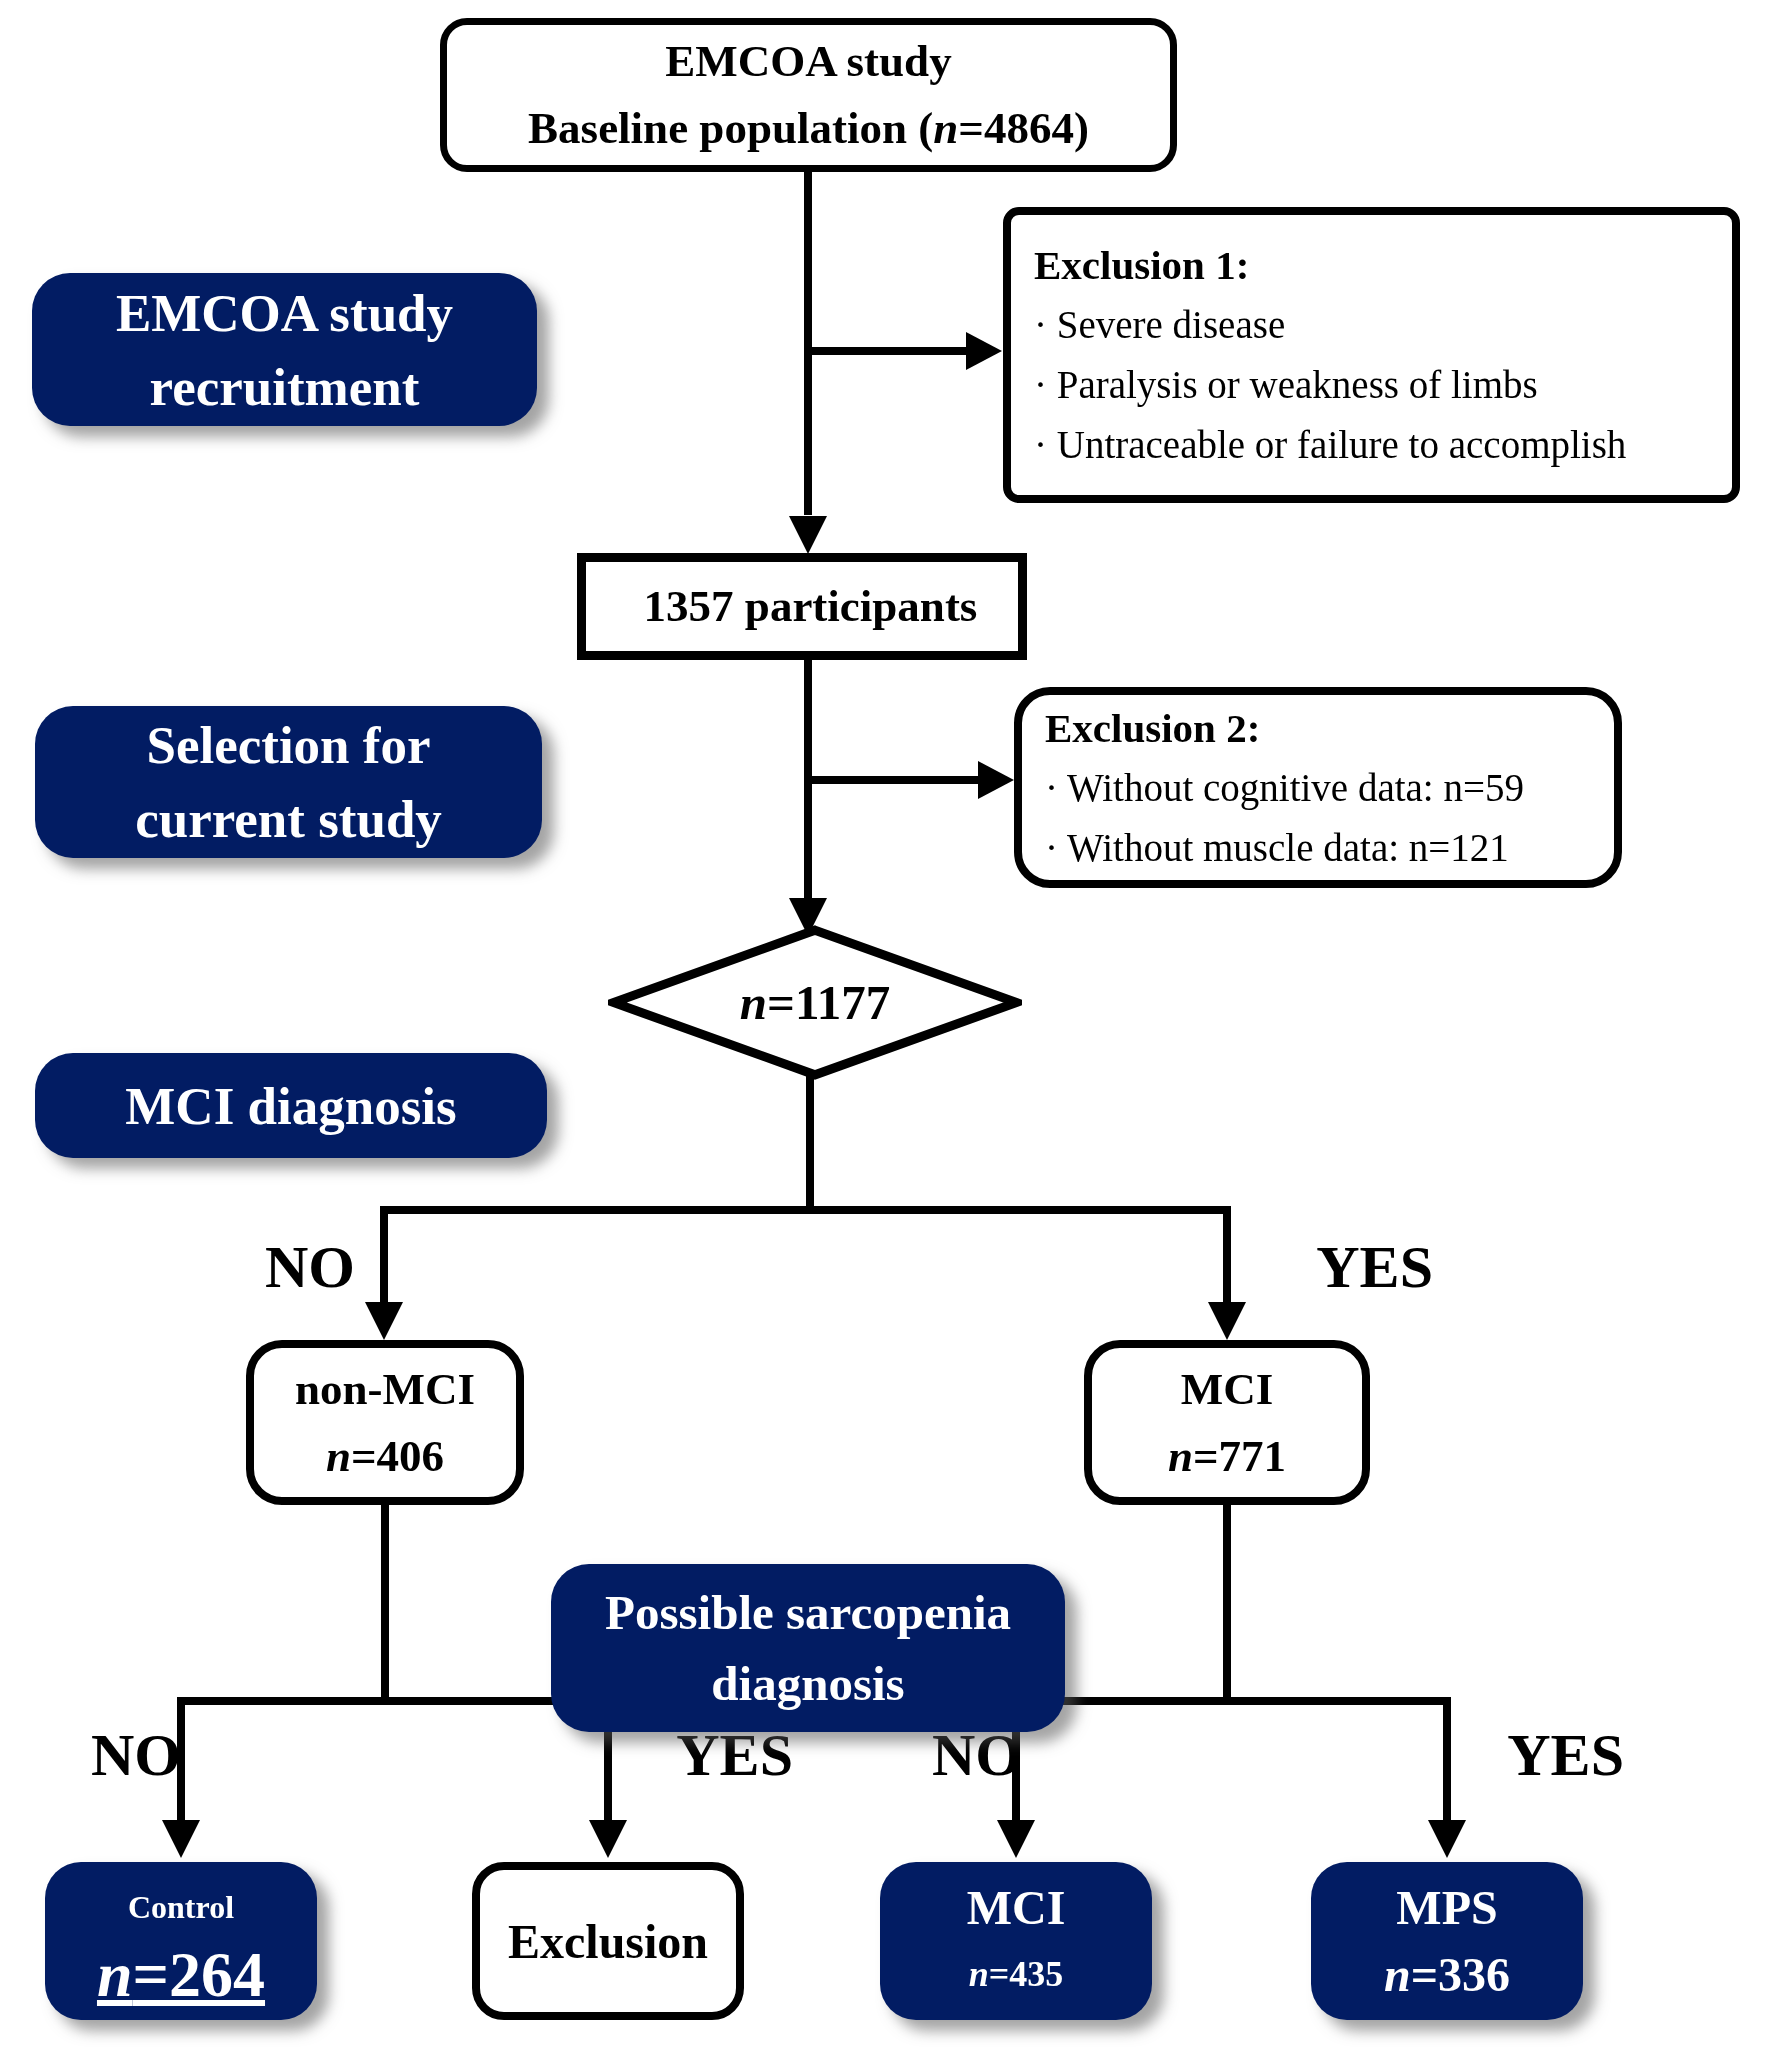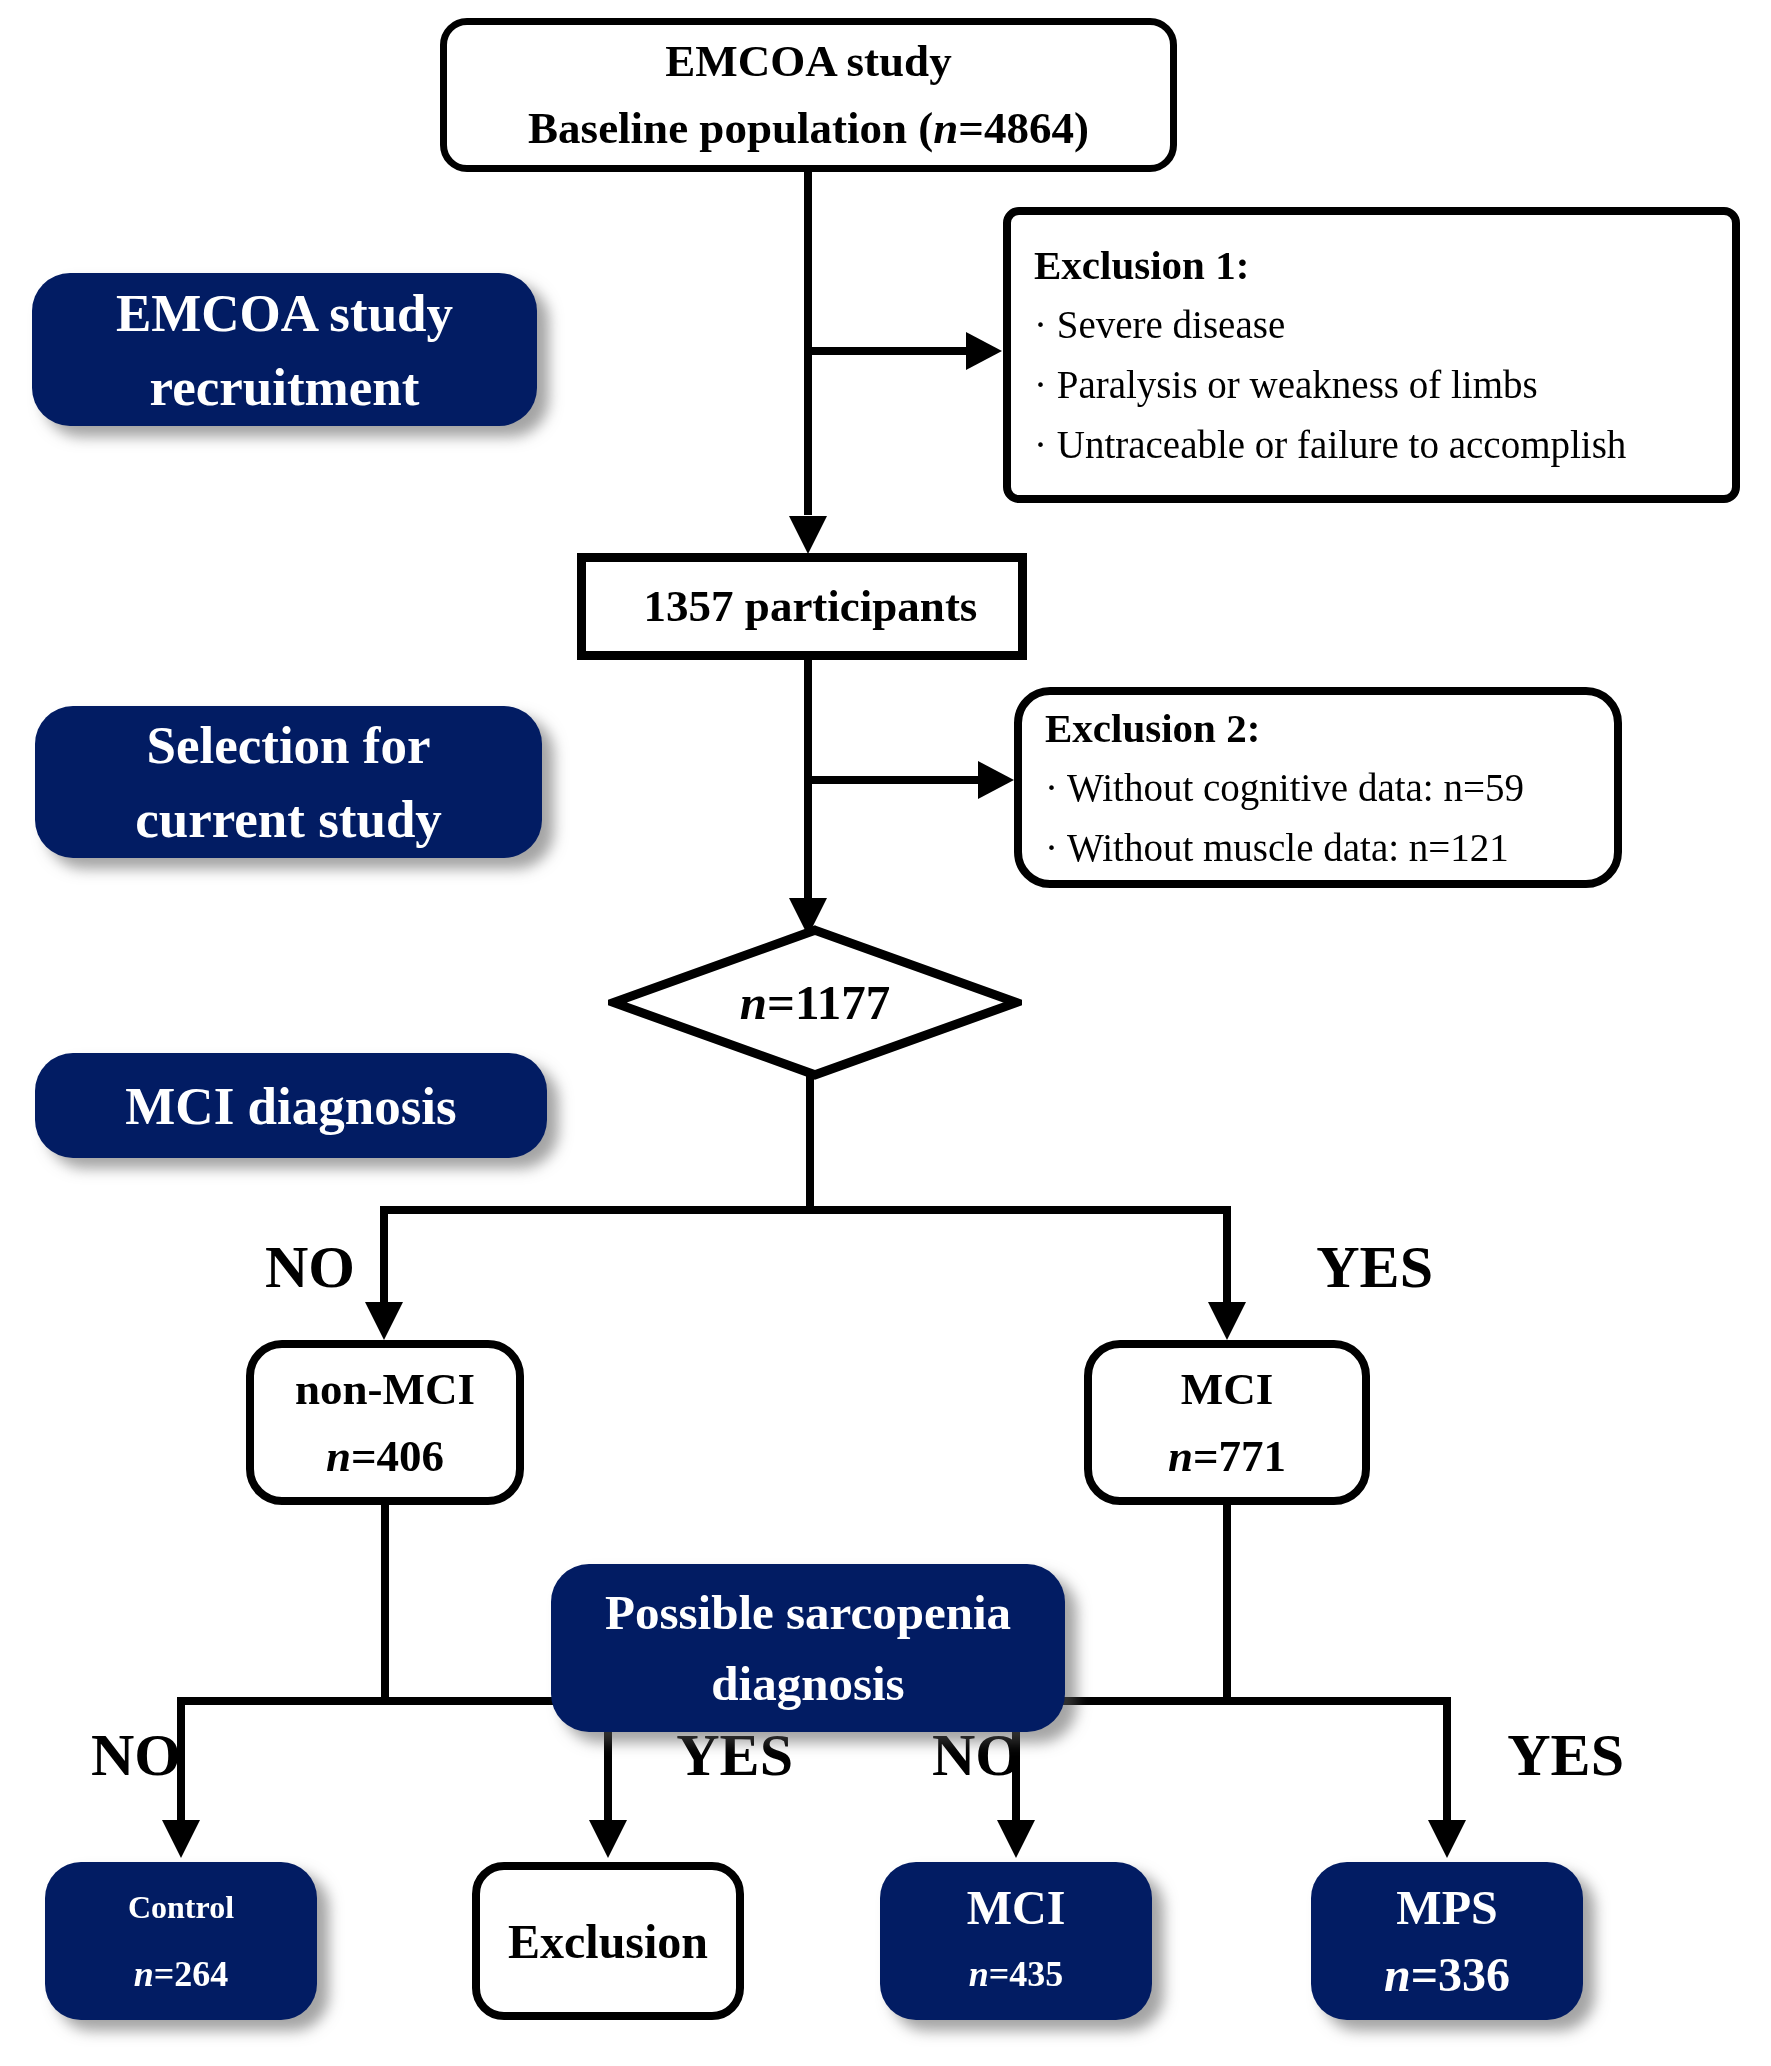--- a/index.html
+++ b/index.html
@@ -131,21 +131,21 @@
     <div class="node-line2"><span class="it">n</span><span>=771</span></div>
   </div>
 
   <div class="nbox" style="left:551px;top:1564px;width:514px;height:168px;">
     <div class="lbl-line" style="font-size:49px;line-height:71px;">Possible sarcopenia</div>
     <div class="lbl-line" style="font-size:49px;line-height:71px;">diagnosis</div>
   </div>
 
   <div class="nbox" style="left:45px;top:1862px;width:272px;height:158px;border-radius:36px;">
     <div class="node-line1" style="font-size:32px;">Control</div>
-    <div class="node-line2" style="font-size:36px;"><span class="it">n</span><span>=264</span></div>
+    <div class="node-line2" style="font-size:64px;text-decoration:underline;"><span class="it">n</span><span>=264</span></div>
   </div>
 
   <div class="wbox" style="left:472px;top:1862px;width:272px;height:158px;border-radius:32px;">
     <div class="node-line1" style="font-size:48px;">Exclusion</div>
   </div>
 
   <div class="nbox" style="left:880px;top:1862px;width:272px;height:158px;border-radius:36px;">
     <div class="node-line1" style="font-size:48px;">MCI</div>
     <div class="node-line2" style="font-size:36px;"><span class="it">n</span><span>=435</span></div>
   </div>

